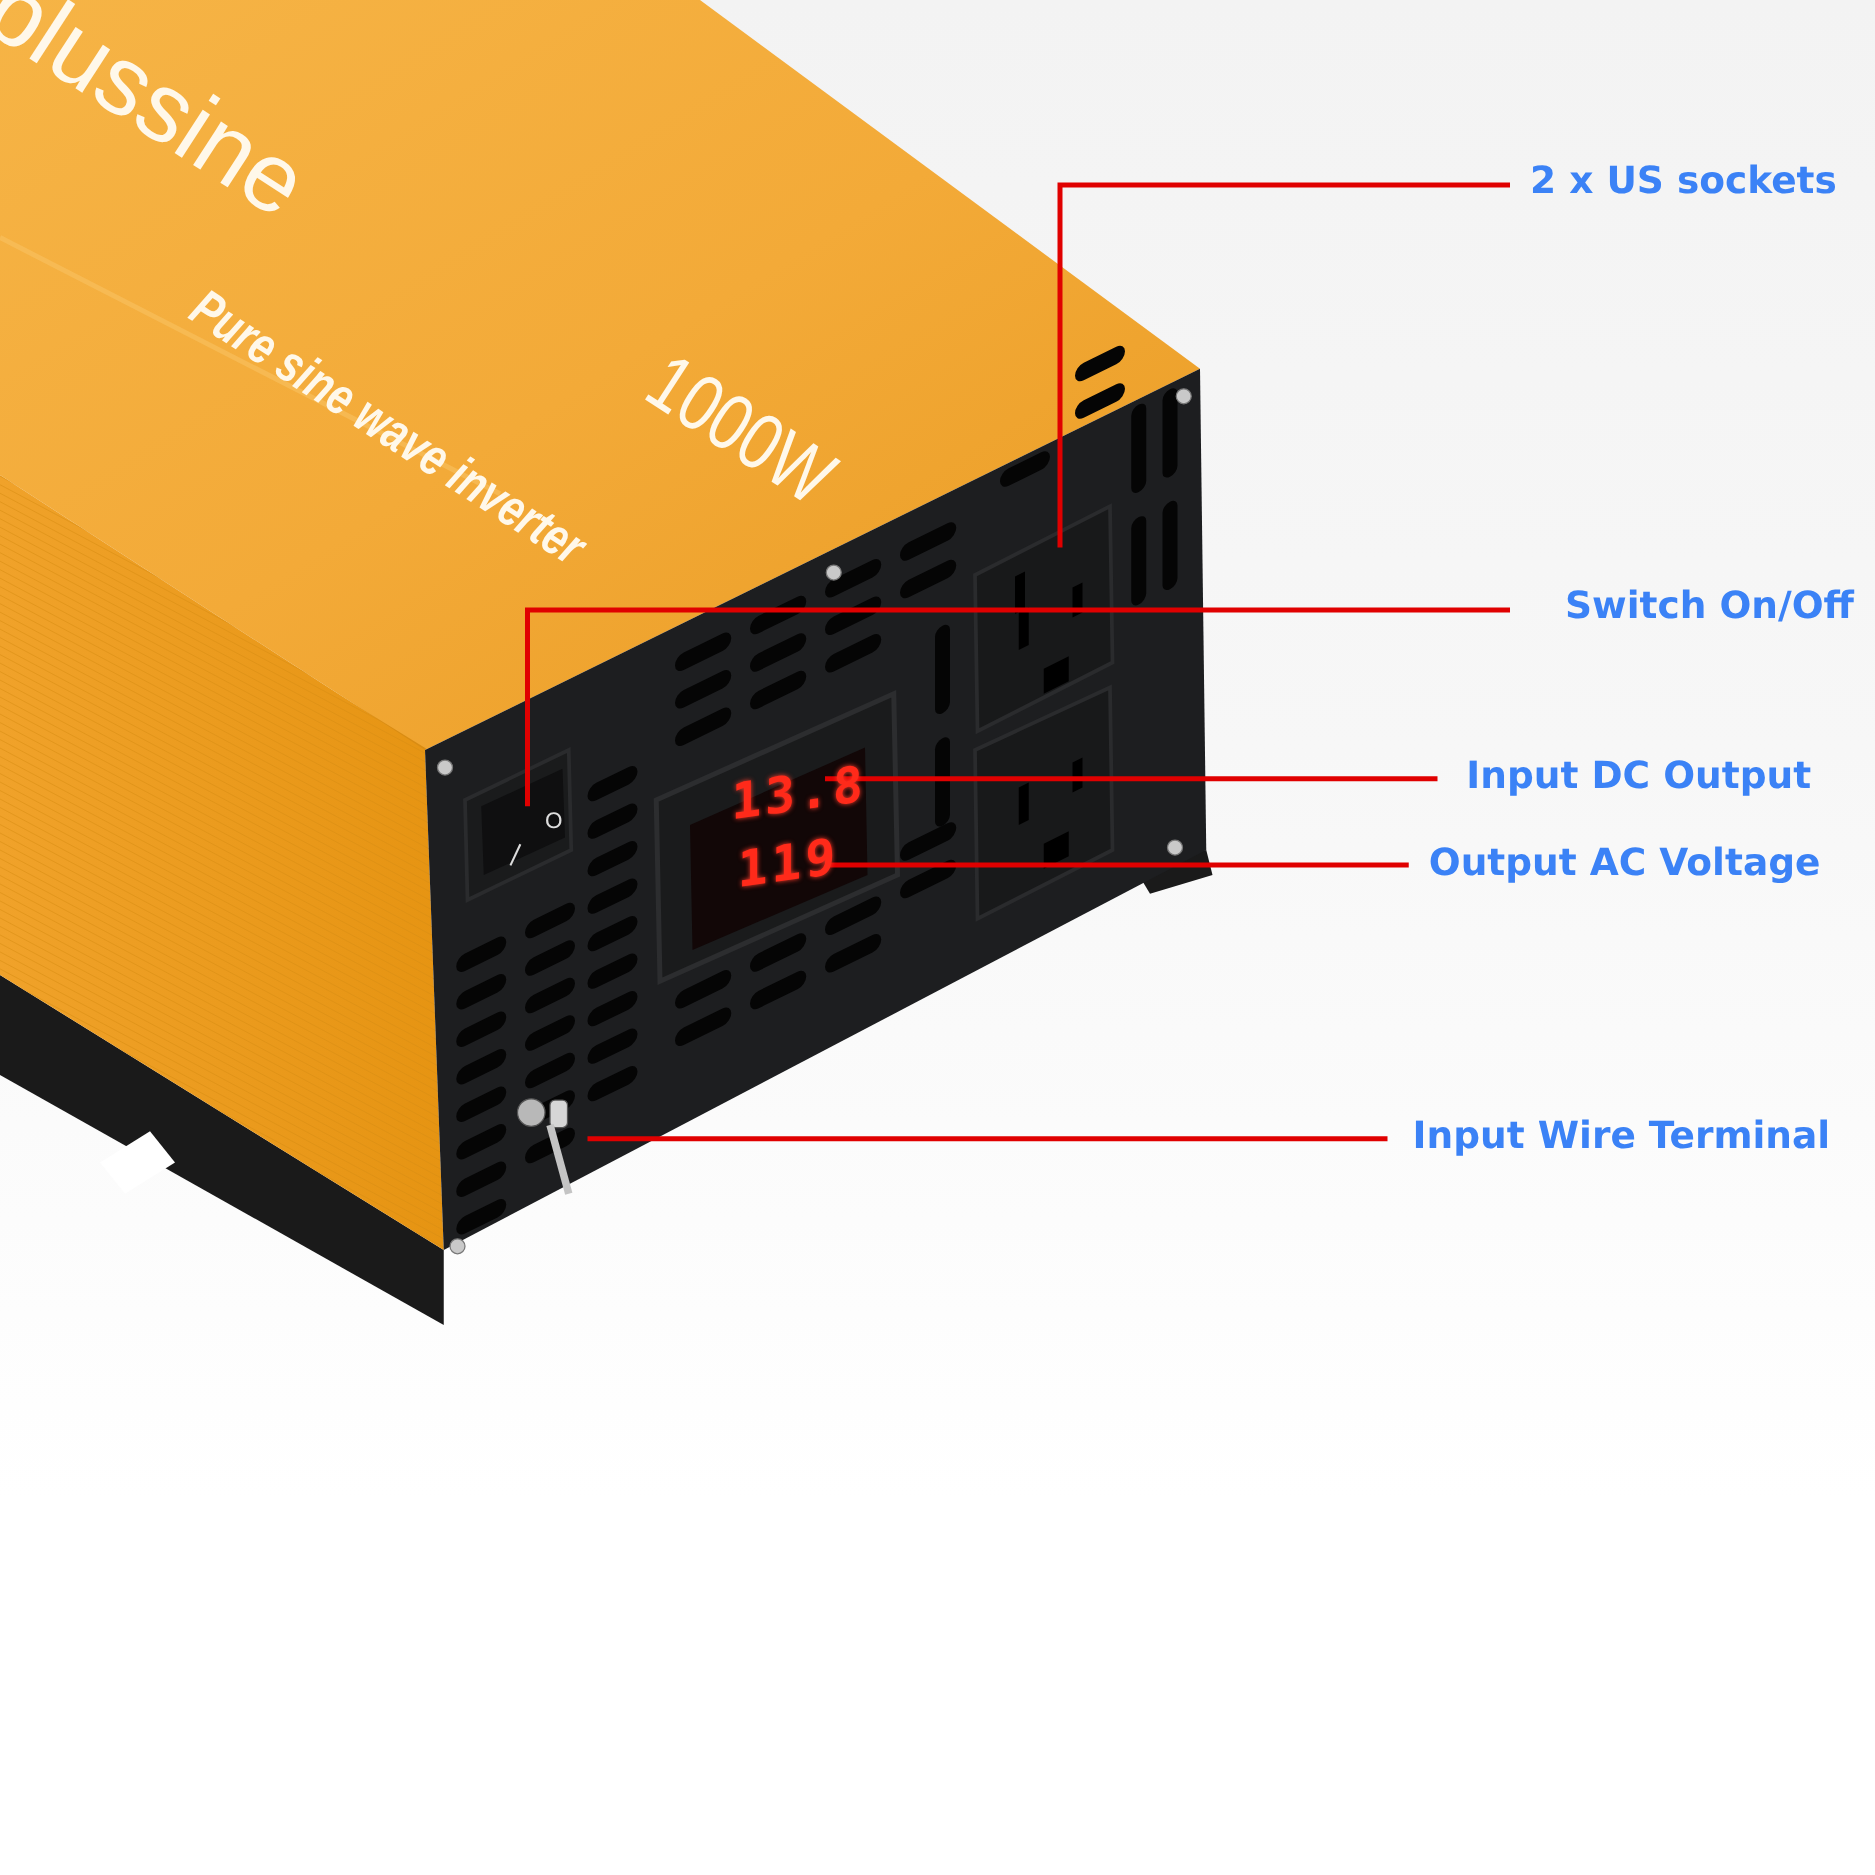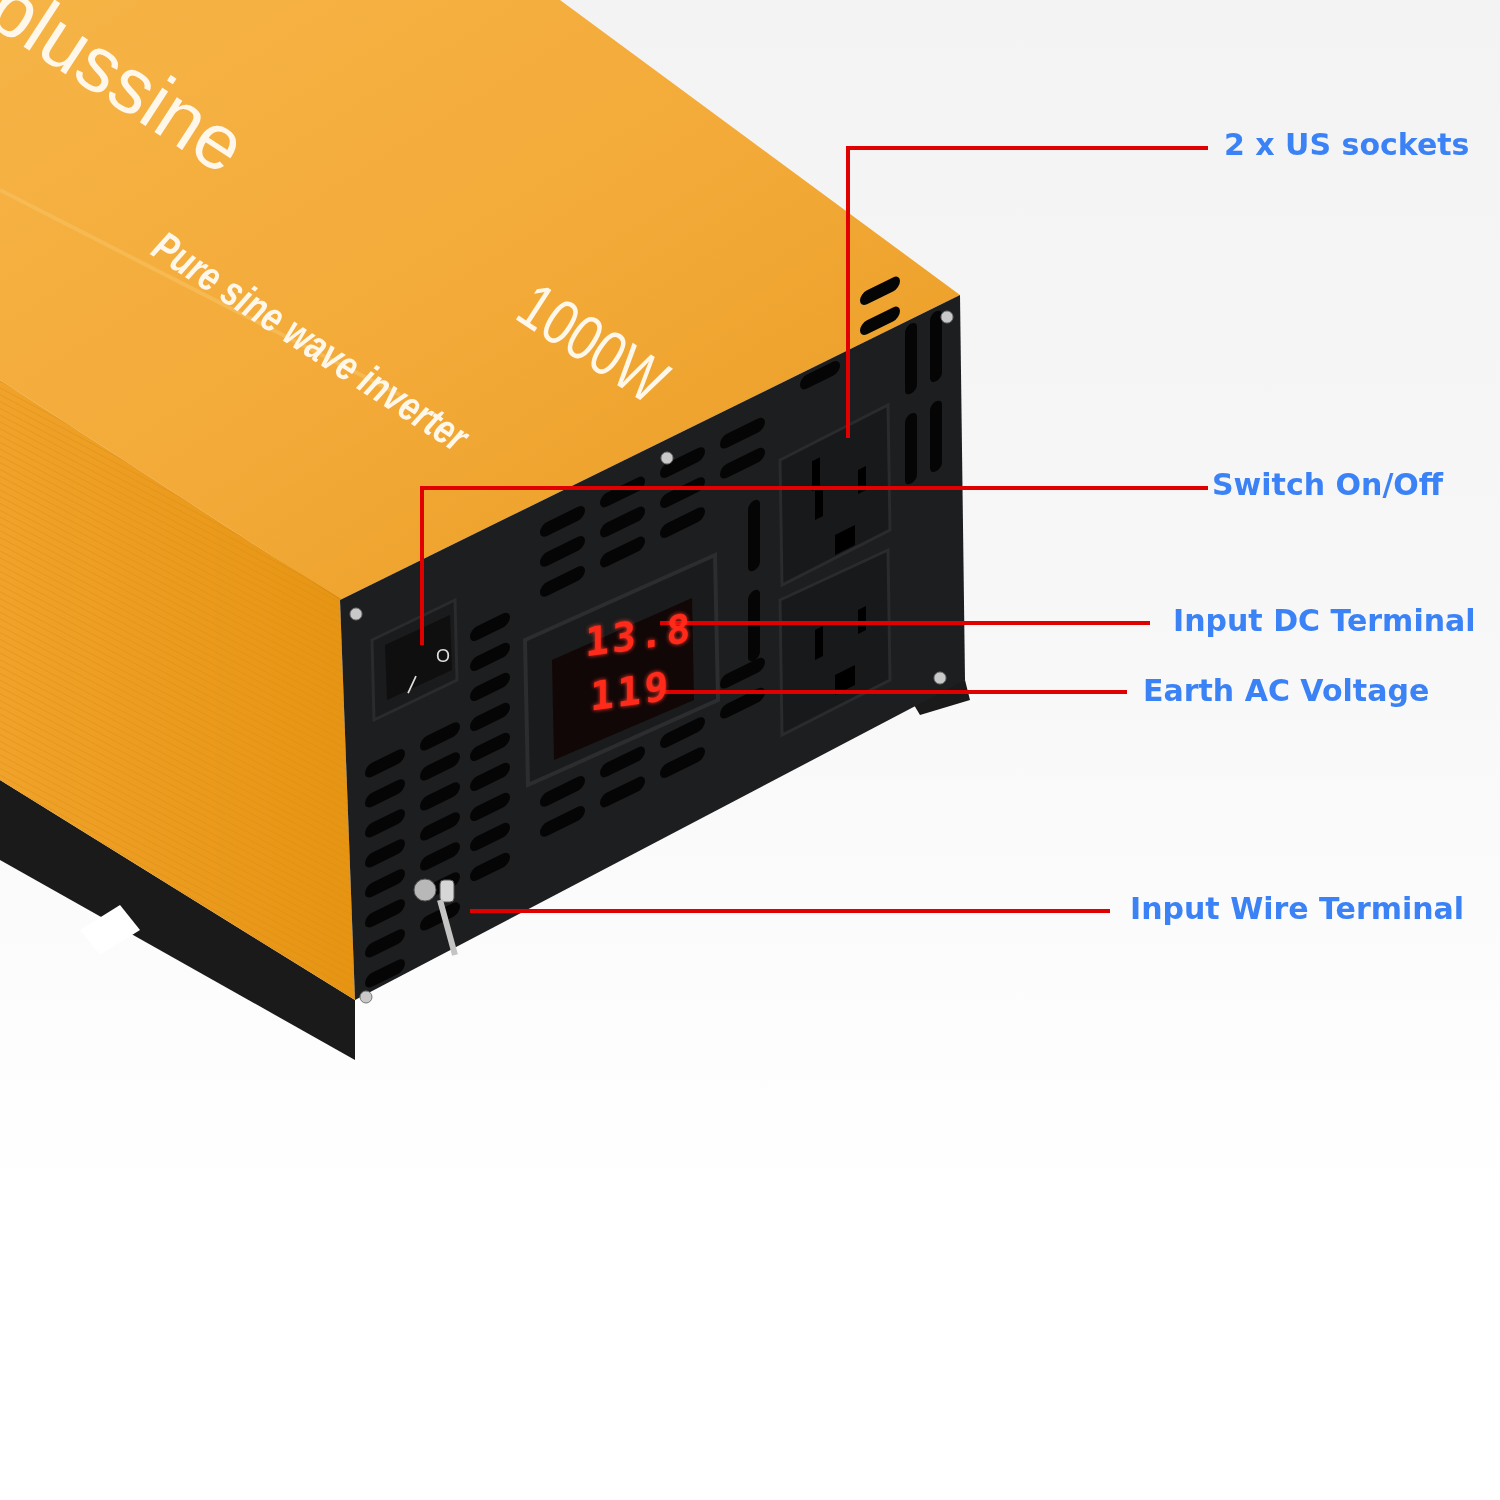--- a/index.html
+++ b/index.html
@@ -154,16 +154,16 @@
 <div class="brand" style="left:170px;top:222px;font-size:42px;font-weight:bold;transform:rotate(33deg) scaleX(0.78);font-style:italic;">Pure sine wave inverter</div>
 <div class="brand" style="left:545px;top:268px;font-size:64px;transform:rotate(33deg) scaleX(0.8);">1000W</div>
 
 <div class="brand" style="left:415px;top:672px;font-size:20px;color:#ddd;transform:rotate(25deg);">|</div>
 <div class="brand" style="left:436px;top:646px;font-size:18px;color:#ddd;">O</div>
 
 <div class="led" style="left:585px;top:612px;font-size:40px;transform:skewY(-8deg);">13.8</div>
 <div class="led" style="left:590px;top:668px;font-size:40px;transform:skewY(-8deg);">119</div>
 
 <div class="label" style="left:1224px;top:130px;">2 x US sockets</div>
-<div class="label" style="left:1212px;top:470px;">Switch On/Off</div>
-<div class="label" style="left:1173px;top:606px;">Input DC Terminal</div>
-<div class="label" style="left:1143px;top:676px;">Earth AC Voltage</div>
+<div class="label" style="left:1252px;top:470px;">Switch On/Off</div>
+<div class="label" style="left:1173px;top:606px;">Input DC Output</div>
+<div class="label" style="left:1143px;top:676px;">Output AC Voltage</div>
 <div class="label" style="left:1130px;top:894px;">Input Wire Terminal</div>
 
 </body></html>

